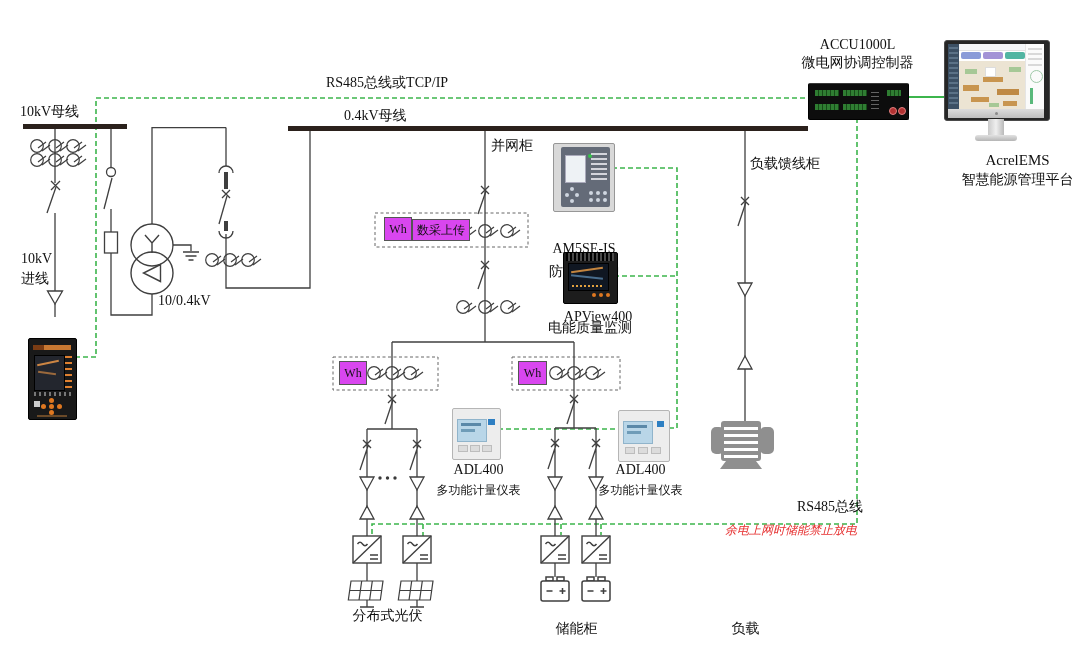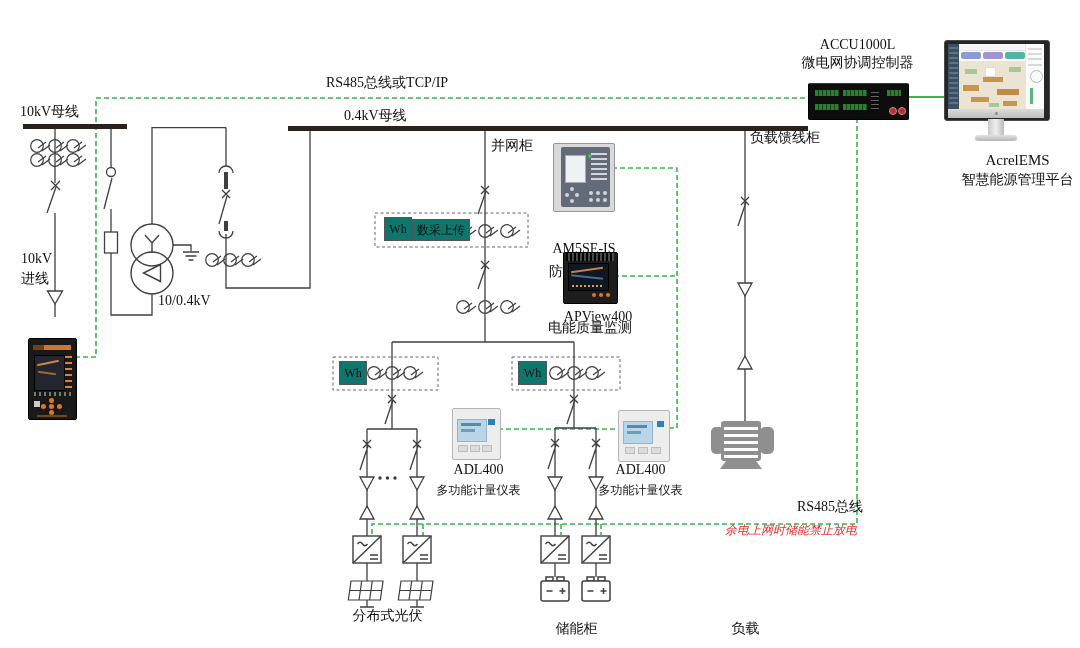--- a/index.html
+++ b/index.html
@@ -3,21 +3,21 @@
 <meta charset="utf-8">
 <style>
   html,body{margin:0;padding:0;background:#fff;}
   #canvas{position:relative;width:1080px;height:648px;background:#fff;overflow:hidden;
           font-family:"Liberation Serif","DejaVu Serif",serif;}
   svg{position:absolute;left:0;top:0;}
   .lbl{position:absolute;font-size:14px;color:#111;white-space:nowrap;line-height:1.15;}
   .ctr{text-align:center;}
   .small{font-size:12px;}
   .red{color:#e63030;font-style:italic;}
-  .whbox{position:absolute;border:1px solid #555;background:#0f766e;font-size:12px;
+  .whbox{position:absolute;border:1px solid #555;background:#d946ef;font-size:12px;
          display:flex;align-items:center;justify-content:center;color:#111;}
   
   .dev{position:absolute;}
   .abs{position:absolute;}
   
   .relay{width:47px;height:80px;background:#191919;border-radius:2px;border:1px solid #000;}
   .relay .strip{left:4px;top:6px;width:38px;height:5px;background:linear-gradient(90deg,#7a3c14 30%,#c87832 30%);}
   .relay .scr{left:5px;top:16px;width:29px;height:34px;background:#23262e;border:1px solid #000;}
   .relay .tr1{left:2px;top:6px;width:22px;height:2px;background:rgba(235,150,70,.85);transform:rotate(-12deg);}
   .relay .tr2{left:3px;top:16px;width:18px;height:2px;background:rgba(235,150,70,.6);transform:rotate(8deg);}
@@ -281,21 +281,21 @@
         <rect x="724" y="455" width="34" height="3"></rect>
       </g>
       <path d="M726 461 H756 L762 469 H720 Z"></path>
     </g>
   </svg>
 
   <div class="lbl" style="left:20px;top:104px">10kV母线</div>
   <div class="lbl" style="left:326px;top:75px">RS485总线或TCP/IP</div>
   <div class="lbl" style="left:344px;top:108px">0.4kV母线</div>
   <div class="lbl" style="left:491px;top:138px">并网柜</div>
-  <div class="lbl" style="left:750px;top:130px">负载馈线柜</div>
+  <div class="lbl" style="left:750px;top:156px">负载馈线柜</div>
   <div class="lbl" style="left:21px;top:251px">10kV</div>
   <div class="lbl" style="left:21px;top:271px">进线</div>
   <div class="lbl" style="left:158px;top:293px">10/0.4kV</div>
 
   <div class="lbl ctr" style="left:544px;top:241px;width:80px">AM5SE-IS</div>
   <div class="lbl ctr" style="left:539px;top:264px;width:90px">防孤岛保护</div>
   <div class="lbl ctr" style="left:553px;top:309px;width:90px">APView400</div>
   <div class="lbl ctr" style="left:545px;top:320px;width:90px">电能质量监测</div>
   <div class="lbl ctr" style="left:800px;top:37px;width:115px">ACCU1000L</div>
   <div class="lbl ctr" style="left:800px;top:55px;width:115px">微电网协调控制器</div>

